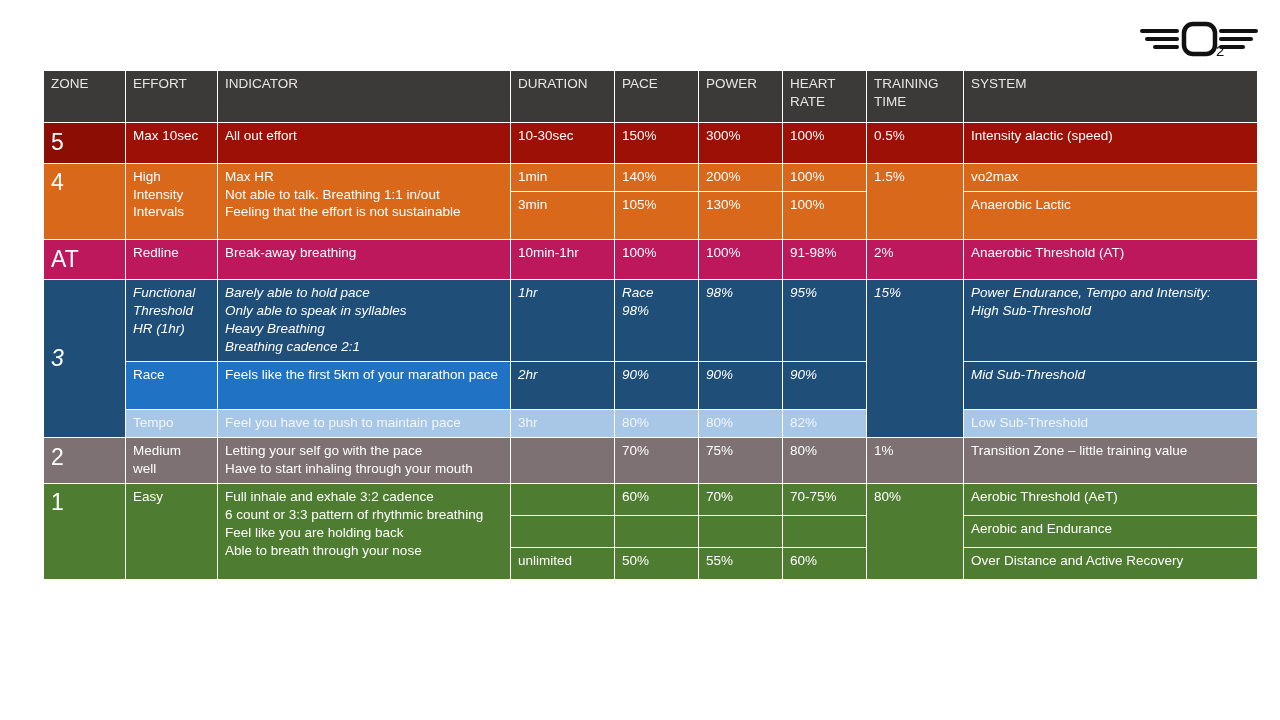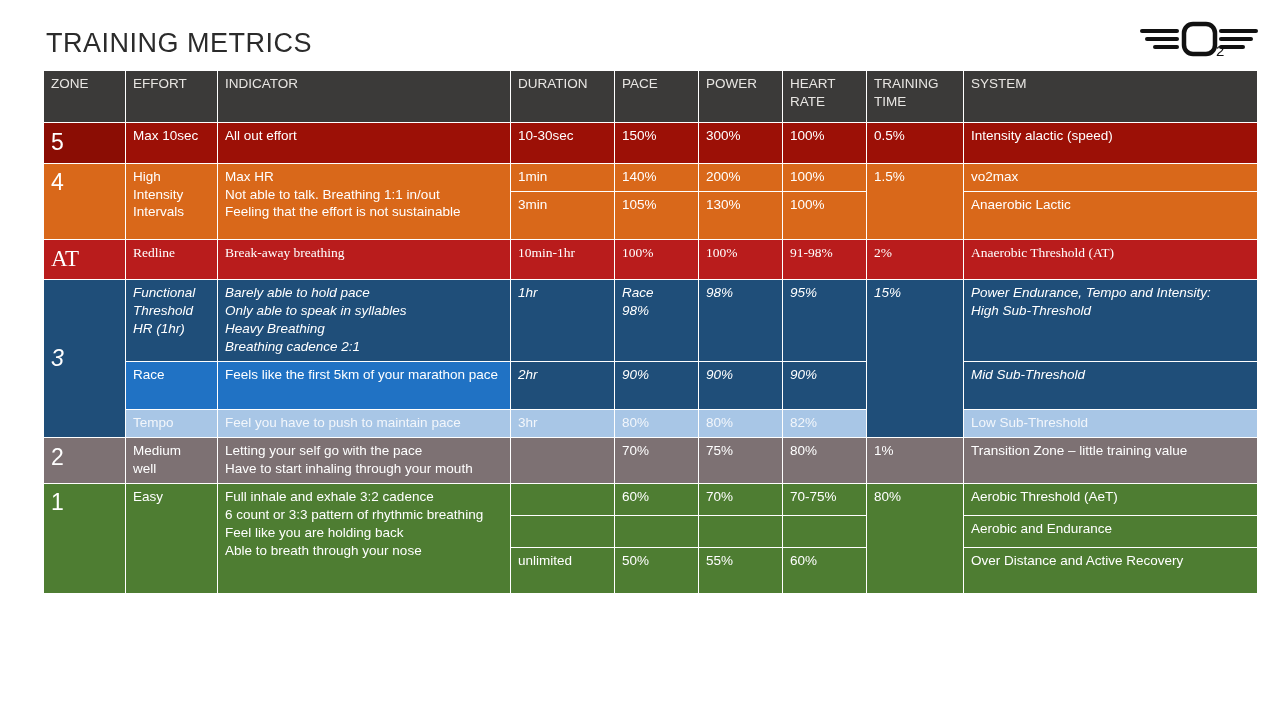--- a/index.html
+++ b/index.html
@@ -46,35 +46,34 @@
   .hdr td { background: #3b3a39; color: #e8e6e3; font-size: 13.5px; height: 52px; margin-left: 37px; }
 
   
   .zone-cell { font-size: 23px; vertical-align: bottom; padding-bottom: 6px; line-height: 1; }
   .zone-cell.top { vertical-align: top; padding-top: 3px; }
   .zone-cell.mid { vertical-align: middle; }
 
   
   .c-red      { background: #9c1006; }
   .c-orange   { background: #d9681a; }
-  .c-gold     { background: #b91c1c; font-family: Liberation Serif, serif; }
+  .c-gold     { background: #be185d; }
   .c-navy     { background: #1f4e79; font-style: italic; }
   .c-blue     { background: #2072c4; }
   .c-blue-lt  { background: #a8c6e6; color: #f2f6fb; }
   .c-mauve    { background: #7d7173; }
   .c-green    { background: #4e7d32; }
 
   .vmid { vertical-align: middle; }
 </style>
 </head>
 <body>
 
 <div class="page">
 
-  <div class="title">TRAINING METRICS</div>
 
   <svg class="logo" viewBox="0 0 236 88">
     <g fill="#111">
       <rect x="0" y="22" width="78" height="8" rx="4"></rect>
       <rect x="10" y="38" width="68" height="8" rx="4"></rect>
       <rect x="26" y="54" width="52" height="8" rx="4"></rect>
       <rect x="158" y="22" width="78" height="8" rx="4"></rect>
       <rect x="158" y="38" width="68" height="8" rx="4"></rect>
       <rect x="158" y="54" width="52" height="8" rx="4"></rect>
     </g>
@@ -228,21 +227,21 @@
 
     <tr>
       <td class="c-green" style="height:32px"></td>
       <td class="c-green"></td>
       <td class="c-green"></td>
       <td class="c-green"></td>
       <td class="c-green">Aerobic and Endurance</td>
     </tr>
 
     <tr>
-      <td class="c-green" style="height:46px">unlimited</td>
+      <td class="c-green" style="height:32px">unlimited</td>
       <td class="c-green">50%</td>
       <td class="c-green">55%</td>
       <td class="c-green">60%</td>
       <td class="c-green">Over Distance and Active Recovery</td>
     </tr>
   </tbody>
     </table>
 </div>
 
 </body></html>

